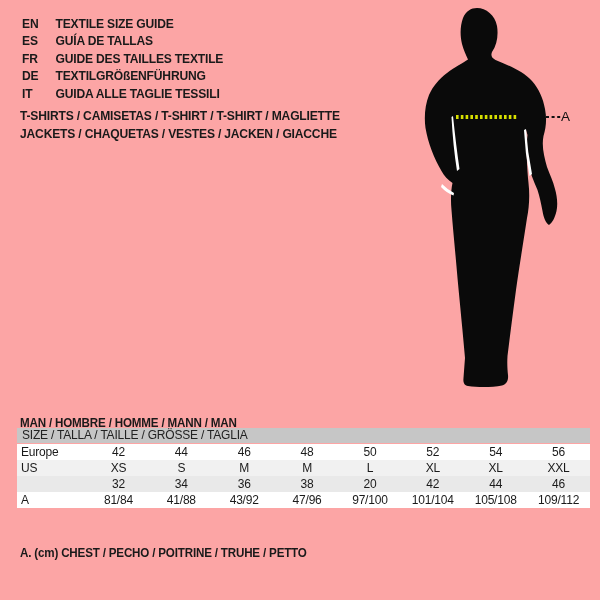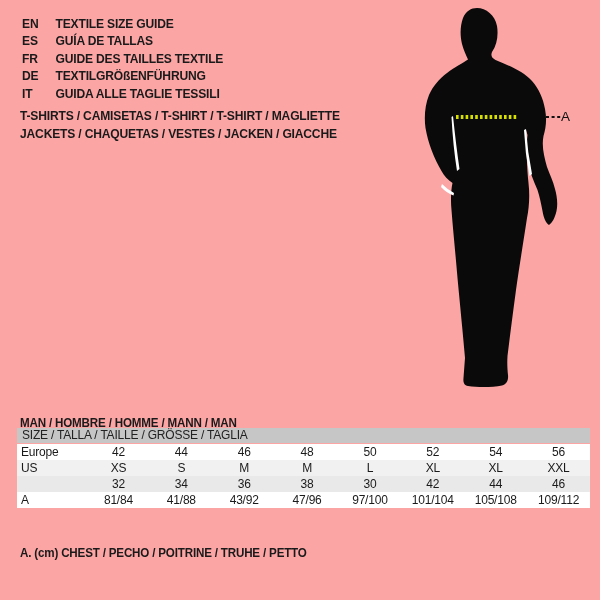--- a/index.html
+++ b/index.html
@@ -143,21 +143,21 @@
           <td>XL</td>
           <td>XL</td>
           <td>XXL</td>
         </tr>
         <tr class="r-gray">
           <td class="lbl"></td>
           <td>32</td>
           <td>34</td>
           <td>36</td>
           <td>38</td>
-          <td>30</td>
+          <td>20</td>
           <td>42</td>
           <td>44</td>
           <td>46</td>
         </tr>
         <tr class="r-white">
           <td class="lbl">A</td>
           <td>81/84</td>
           <td>41/88</td>
           <td>43/92</td>
           <td>47/96</td>

